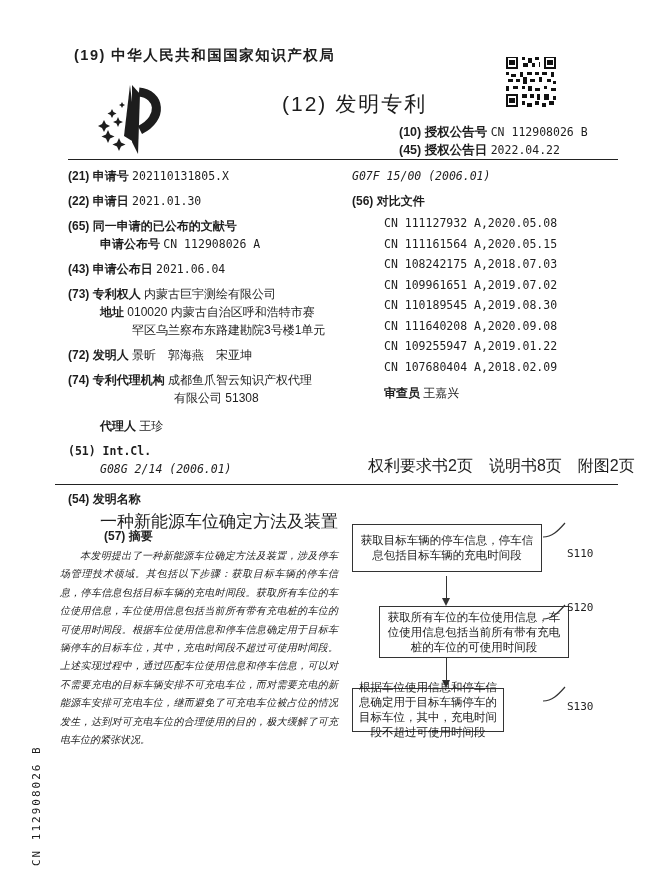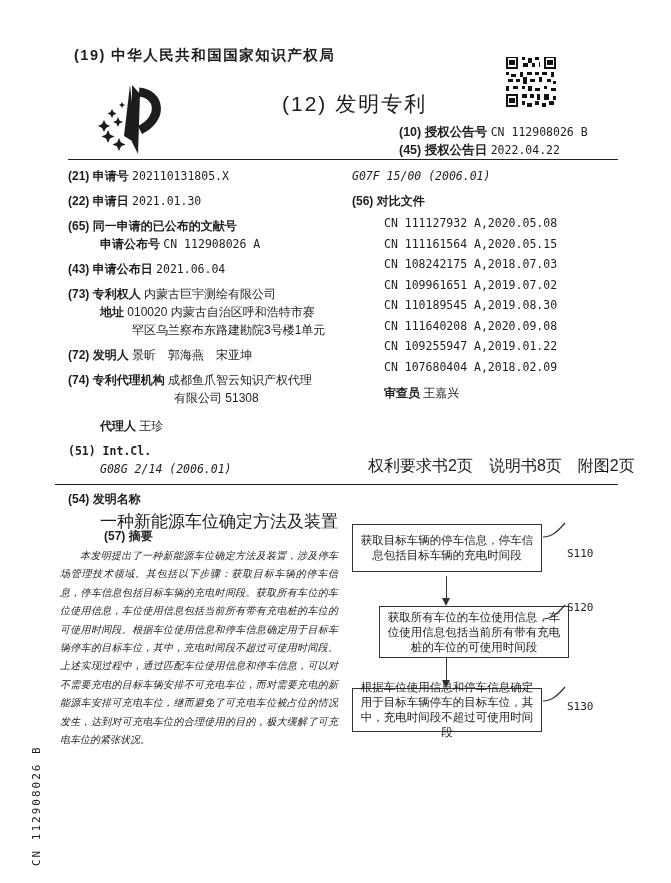--- a/index.html
+++ b/index.html
@@ -29,21 +29,21 @@
   .s54lbl{left:68px;top:491px;font-size:12px;font-weight:bold;}
   .s54ttl{left:100px;top:510px;font-size:17px;}
   .s57lbl{left:68px;top:528px;font-size:12px;font-weight:bold;margin-left:36px;}
   .abstract{left:60px;top:547px;width:278px;font-size:10px;line-height:18.4px;
             text-align:justify;text-indent:2em;font-style:italic;}
   .fcbox{border:1.2px solid #333;display:flex;align-items:center;justify-content:center;
          text-align:center;font-size:11.5px;line-height:15px;padding:2px 6px;box-sizing:border-box;
          background:#fff;}
   .box1{left:352px;top:524px;width:190px;height:48px;}
   .box2{left:352px;top:606px;width:190px;height:52px;margin-left:27px;}
-  .box3{left:352px;top:688px;width:190px;height:44px;}
+  .box3{left:352px;top:688px;width:152px;height:44px;}
   .vline{width:1.2px;background:#333;left:446px;}
   .a1{top:576px;height:23px;} .a2{top:658px;height:23px;}
   .tri{width:0;height:0;border-left:4.5px solid transparent;border-right:4.5px solid transparent;
        border-top:8px solid #333;left:442px;}
   .t1{top:598px;} .t2{top:680px;}
   .steplbl{font-family:"DejaVu Sans Mono",monospace;font-size:11px;left:567px;}
   .l1{top:519px;margin-top:28px;} .l2{top:601px;} .l3{top:700px;}
   .leader{left:543px;width:23px;height:17px;}
   .ld1{top:522px;} .ld2{top:604px;} .ld3{top:686px;}
   .sidenum{left:30px;top:866px;transform:rotate(-90deg);transform-origin:0 0;

